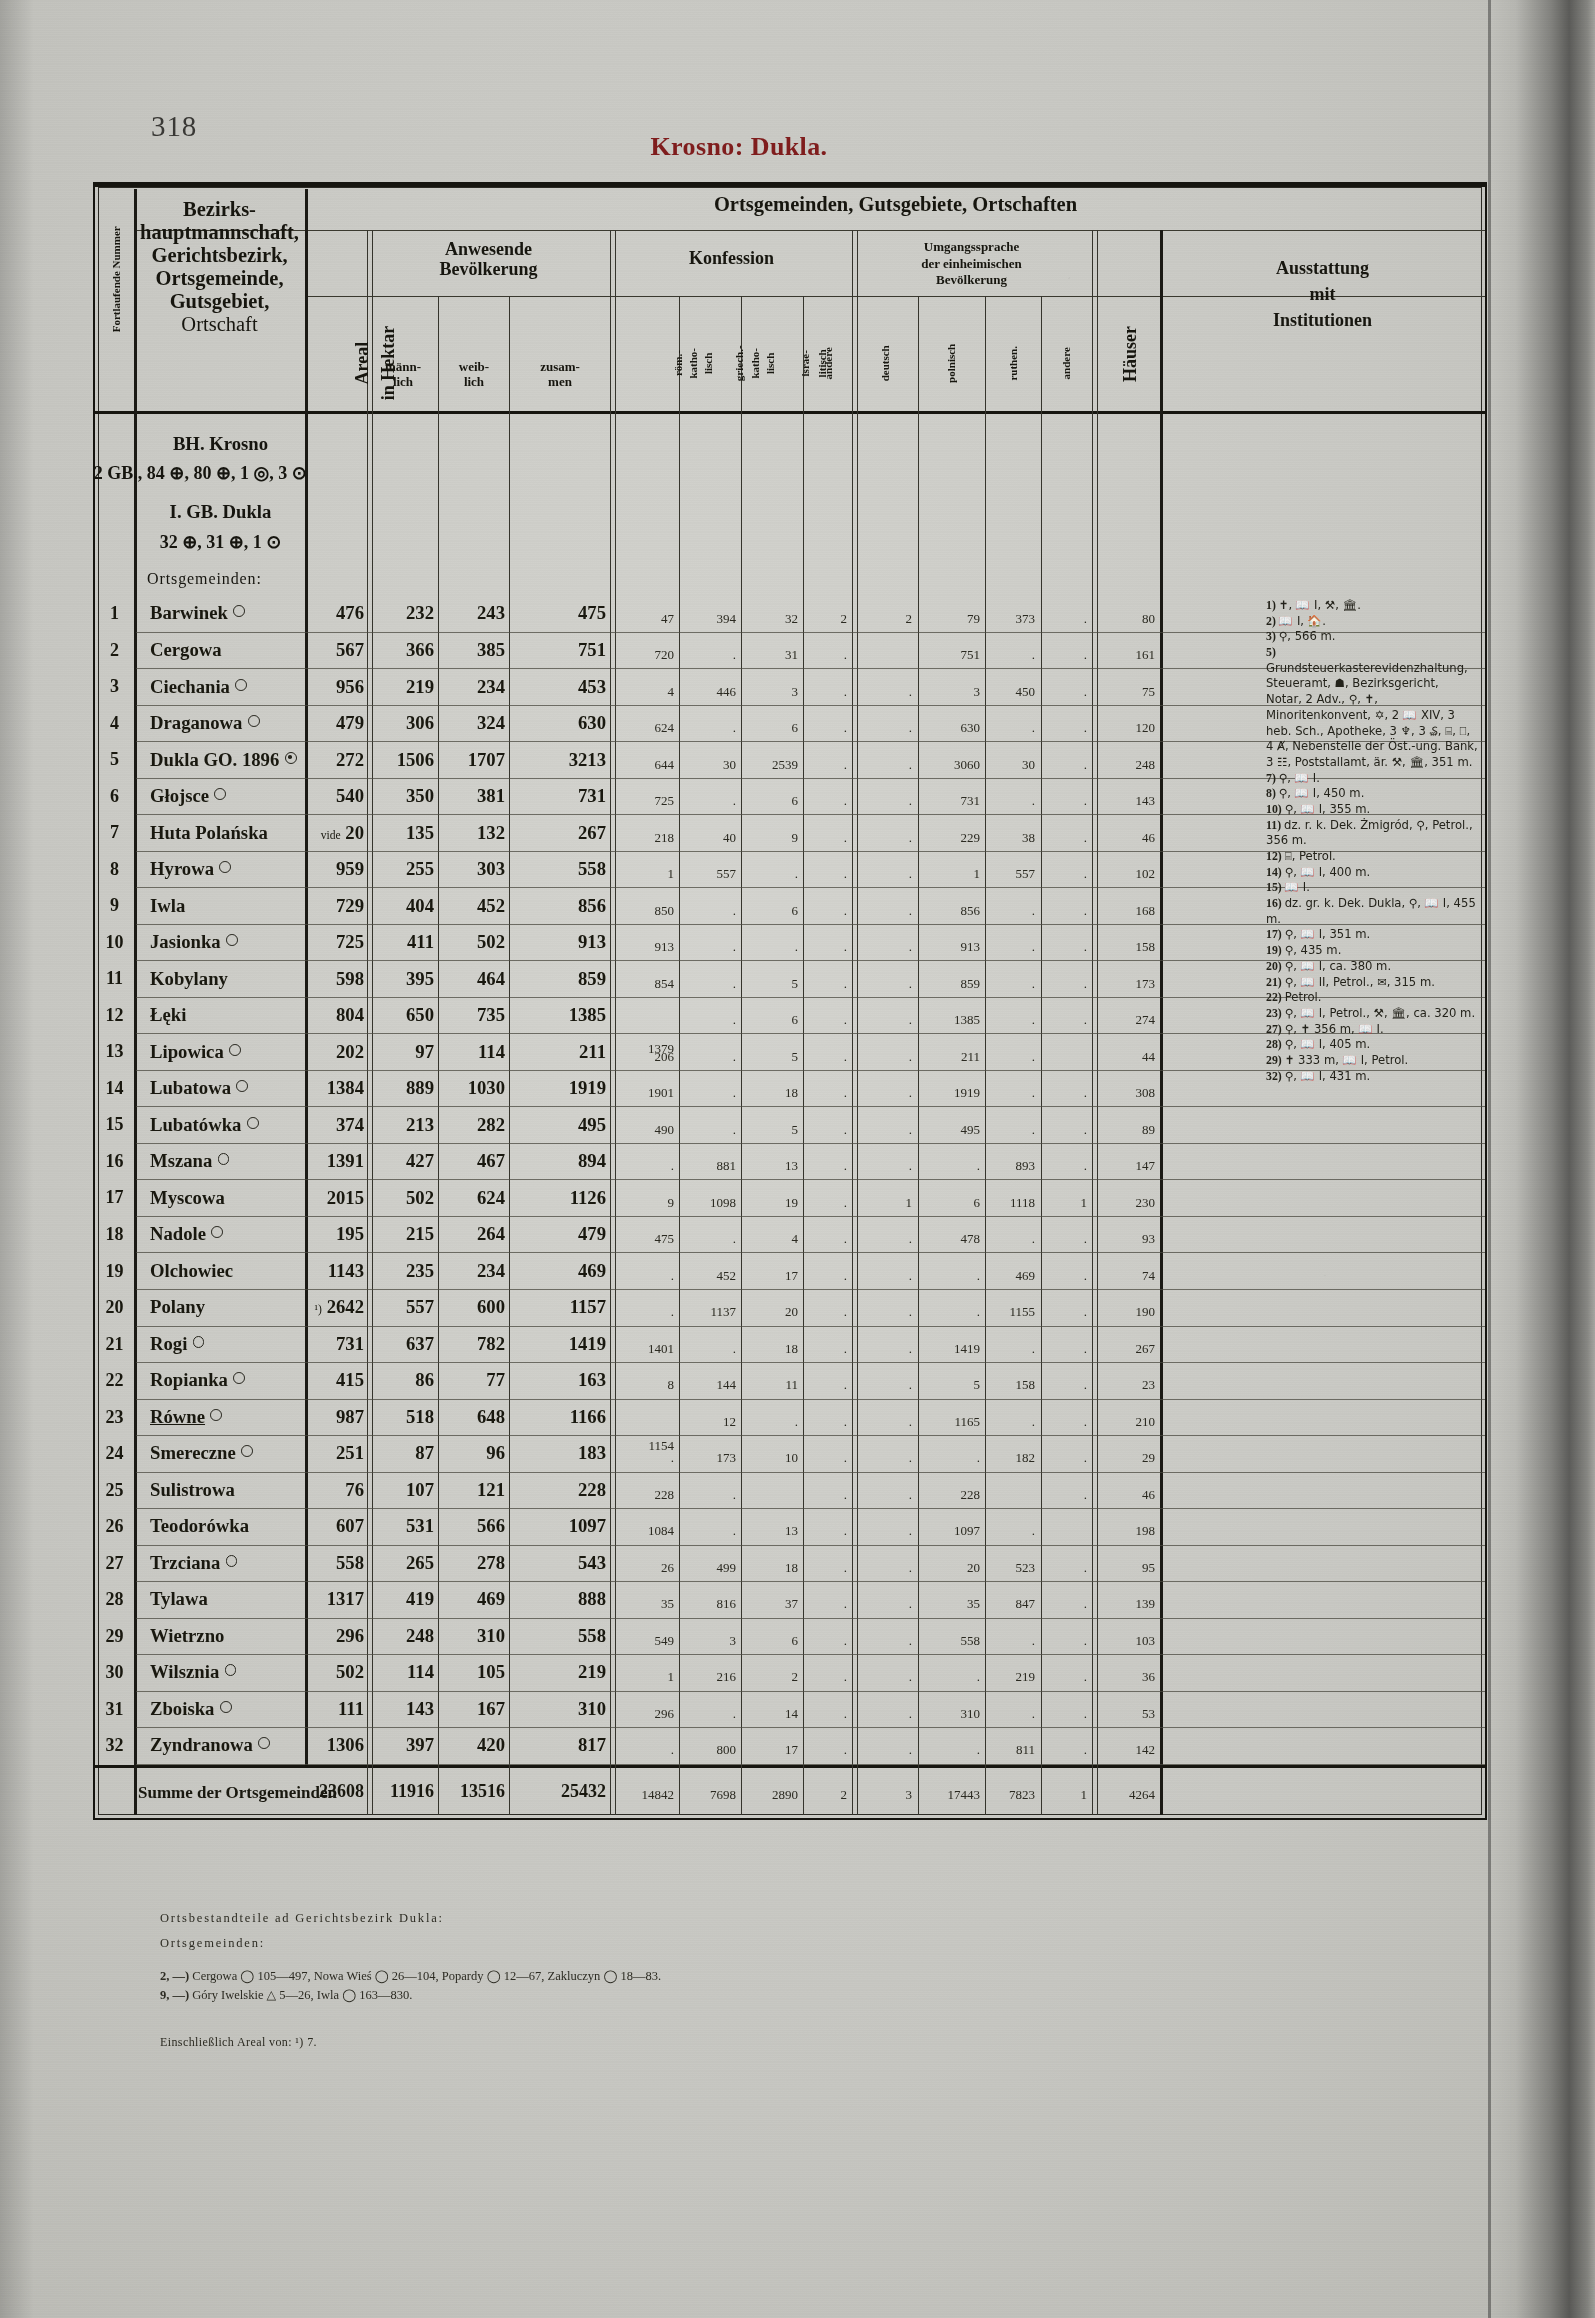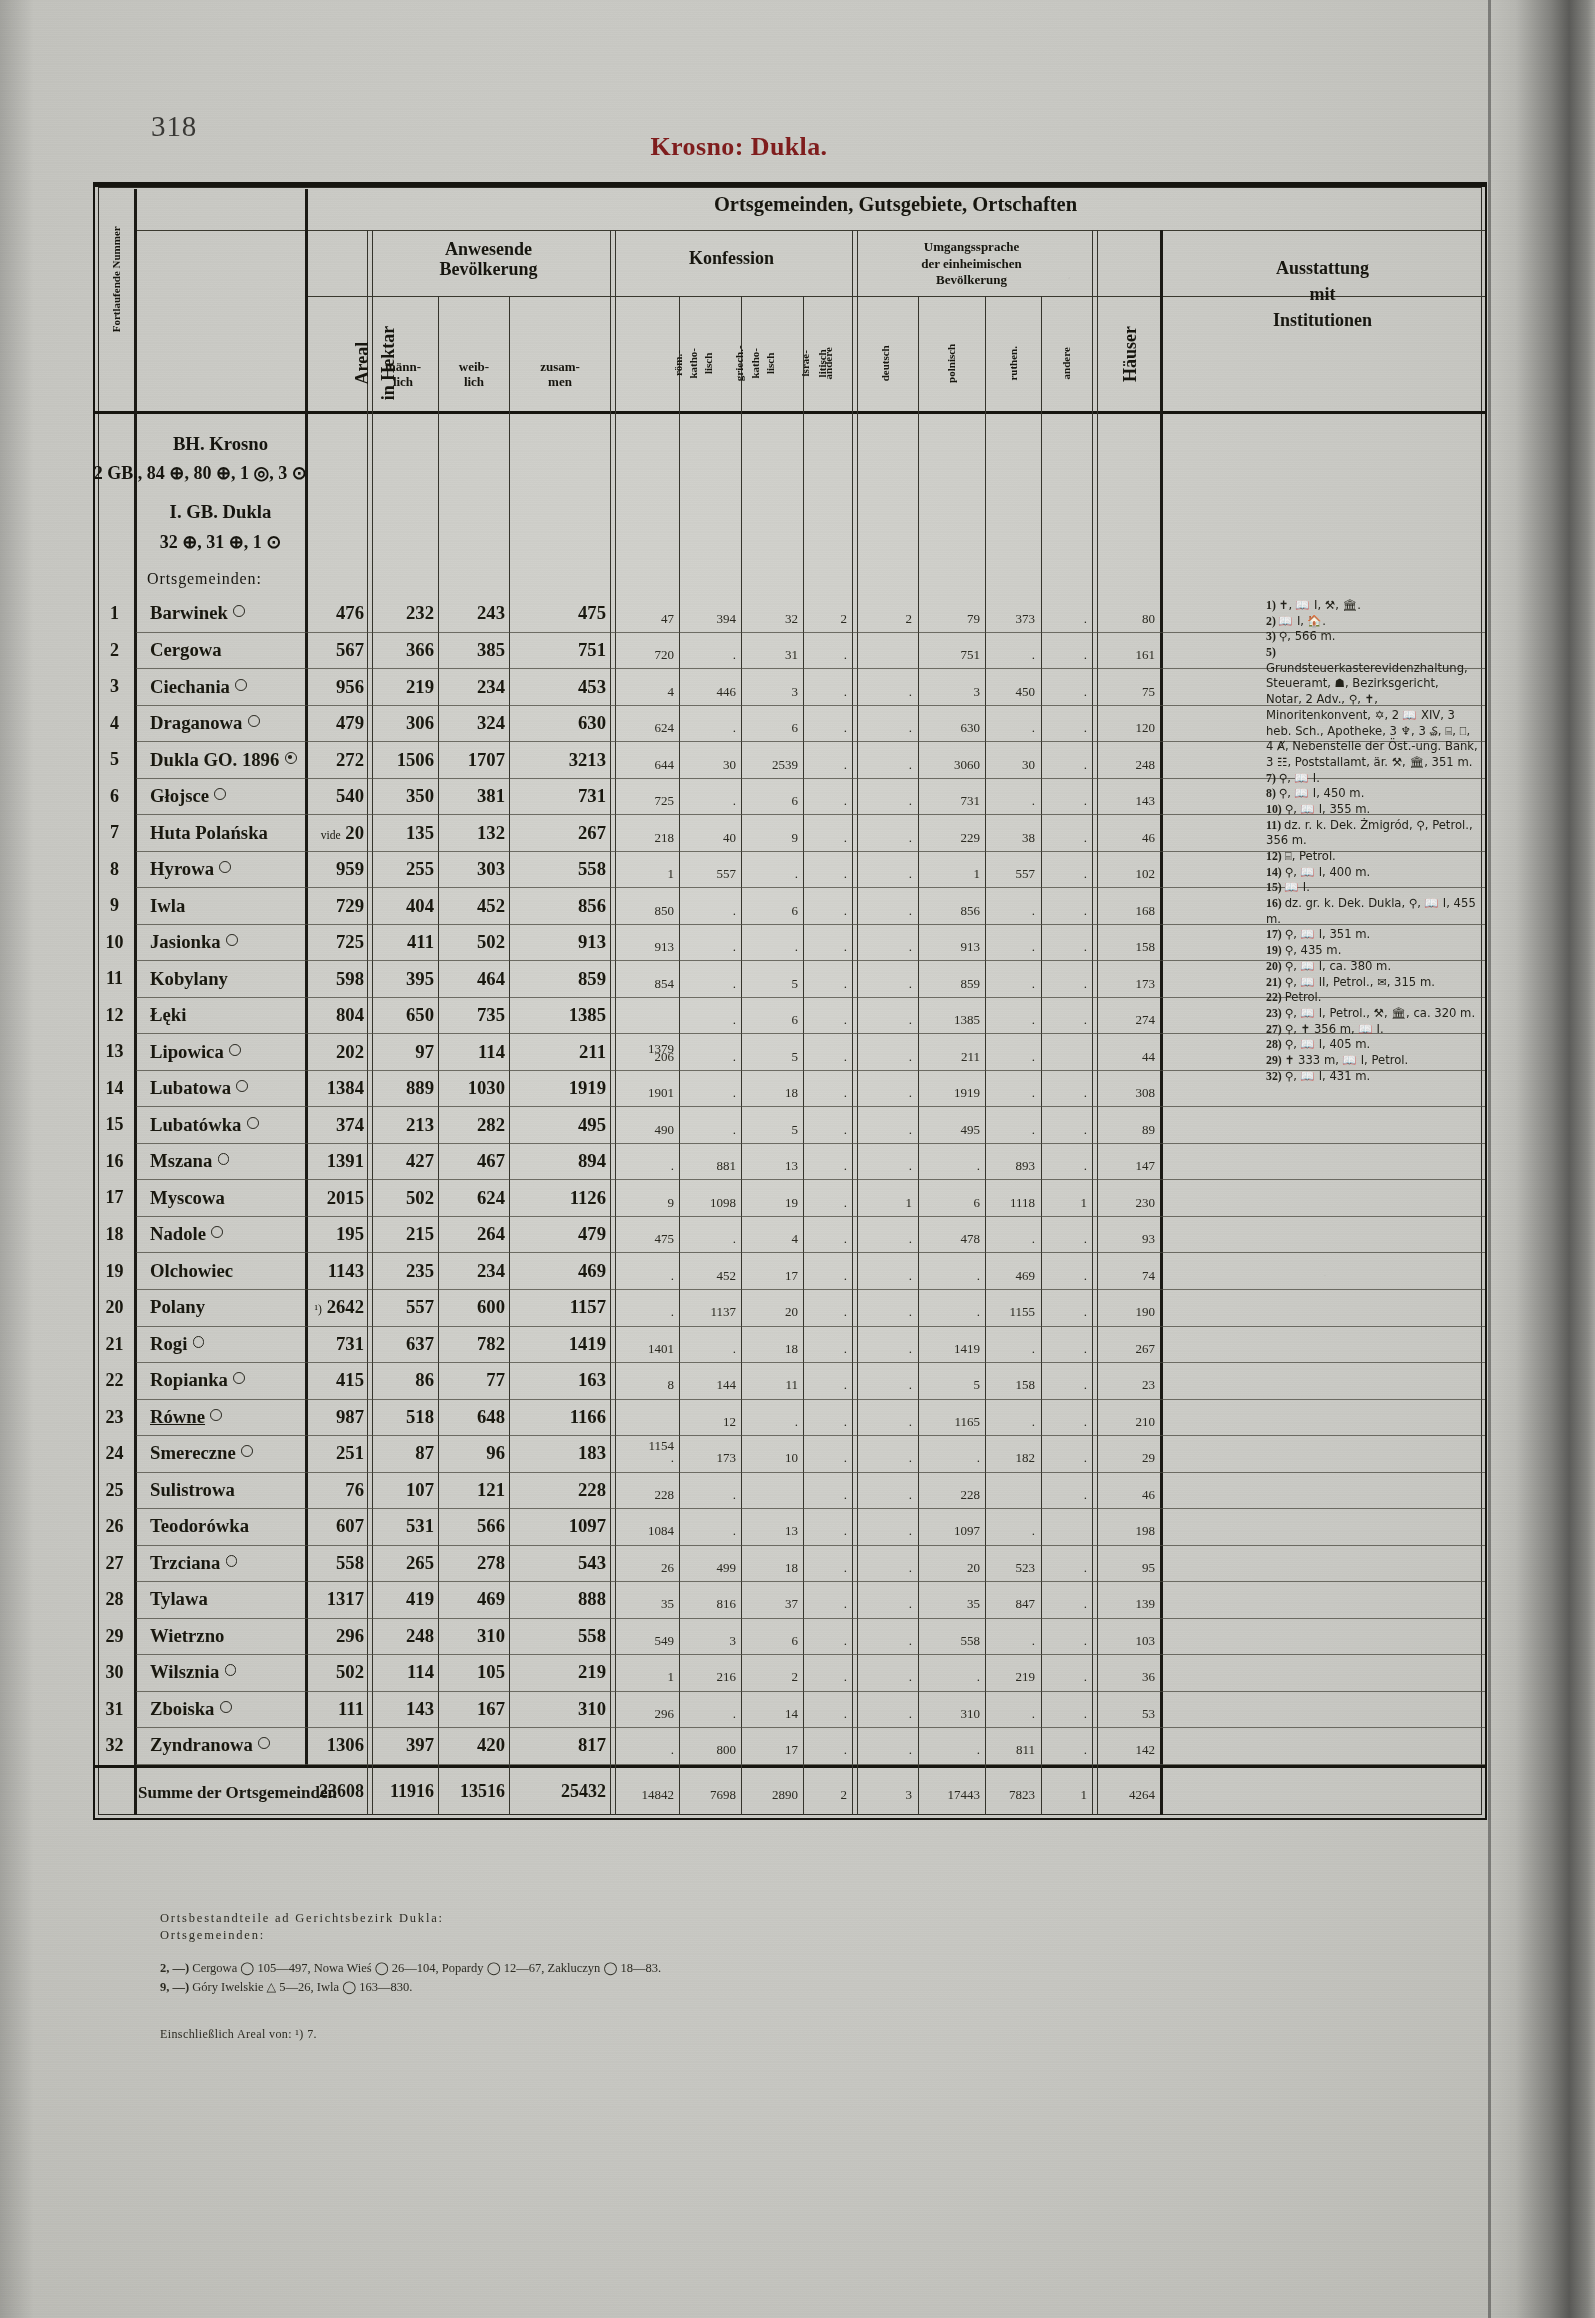--- a/index.html
+++ b/index.html
@@ -115,21 +115,21 @@
   .inst{
     position:absolute;left:1266px;top:598px;width:212px;
     font-size:11.8px;line-height:1.33;color:#23221a;
   }
   .inst .ln{white-space:normal;}
   .inst b{font-weight:bold;}
   .gl{font-family:"DejaVu Sans", sans-serif;font-size:11.6px;}
 
   
   .fnotes{position:absolute;left:160px;top:1911px;width:1158px;color:#2c2b22;}
-  .fn-h{font-size:12.5px;letter-spacing:1.8px;margin-bottom:2px;}
+  .fn-h{font-size:12.5px;letter-spacing:1.8px;margin-bottom:10px;}
   .fn-h2{font-size:12.5px;letter-spacing:1.8px;margin-bottom:16px;}
   .fn-l{font-size:12.5px;line-height:1.52;}
   .fn-l b{font-weight:bold;}
   .fn-last{font-size:12px;margin-top:30px;letter-spacing:0.4px;}
 
   
   .speck{position:absolute;left:0;top:0;width:1596px;height:2319px;pointer-events:none;
     background-image:
       radial-gradient(circle at 12% 33%, rgba(0,0,0,0.05) 0 0.9px, transparent 0.9px),
       radial-gradient(circle at 67% 12%, rgba(0,0,0,0.04) 0 0.9px, transparent 0.9px),
@@ -167,20 +167,28 @@
   <div class="vline" style="left:708px;top:112px;height:1519px;"></div>
   <div class="vline dbl" style="left:757px;top:46px;height:1585px;"></div>
   <div class="vline" style="left:823px;top:112px;height:1519px;"></div>
   <div class="vline" style="left:890px;top:112px;height:1519px;"></div>
   <div class="vline" style="left:946px;top:112px;height:1519px;"></div>
   <div class="vline dbl" style="left:997px;top:46px;height:1585px;"></div>
   <div class="vline thick" style="left:1065px;top:46px;height:1585px;"></div>
 
   <div class="hdr tiny rot" style="left:-50px;top:89px;width:142px;">Fortlaufende Nummer</div>
 
+  <div class="hdr big" style="left:41px;top:14.2px;width:167px;">
+    <div>Bezirks-</div>
+    <div>hauptmannschaft,</div>
+    <div>Gerichtsbezirk,</div>
+    <div>Ortsgemeinde,</div>
+    <div>Gutsgebiet,</div>
+    <div style="font-weight:normal;">Ortschaft</div>
+  </div>
 
   <div class="hdr big" style="left:210px;top:9px;width:1181px;">Ortsgemeinden, Gutsgebiete, Ortschaften</div>
 
   <div class="hdr mid rot" style="left:174px;top:169px;width:187px;">
     <span>Areal</span>
   </div>
   <div class="hdr mid rot" style="left:200px;top:169px;width:187px;">
     <span>in Hektar</span>
   </div>
 

